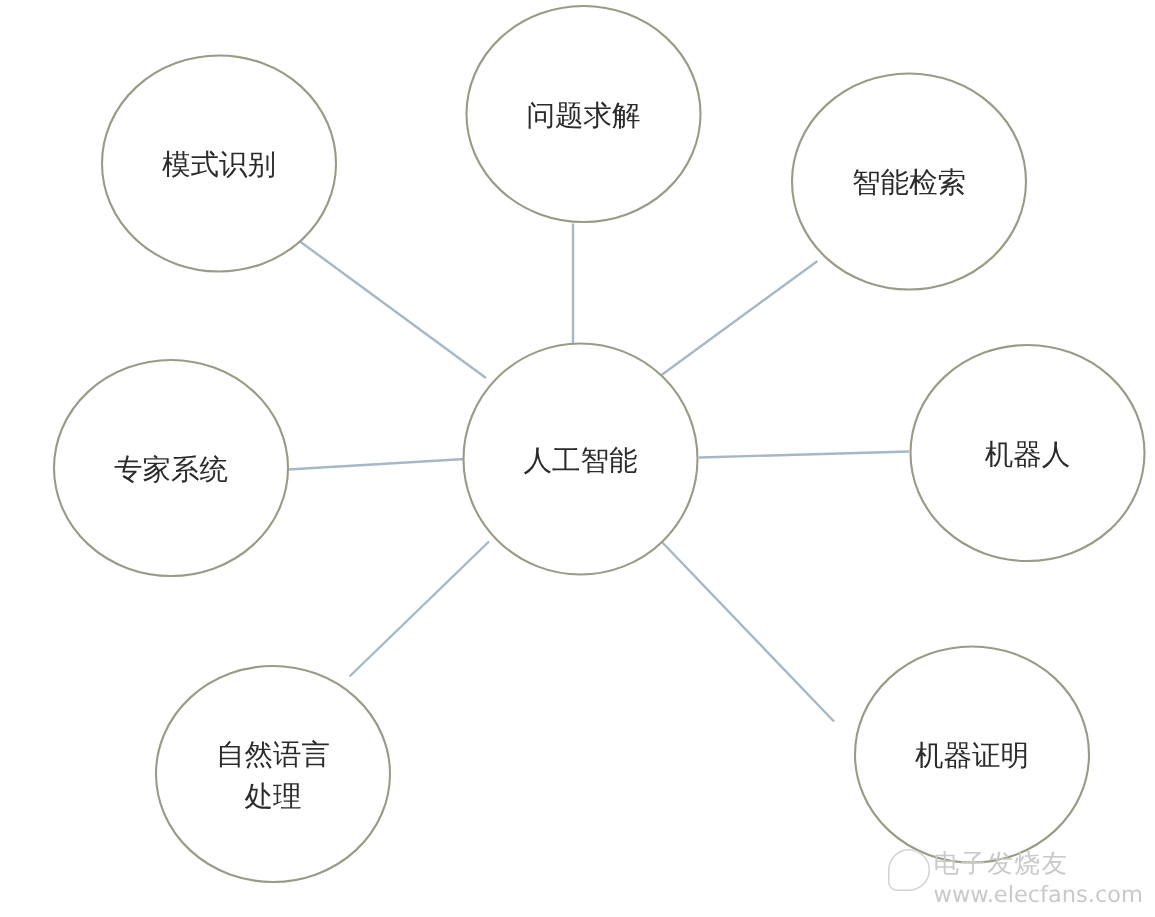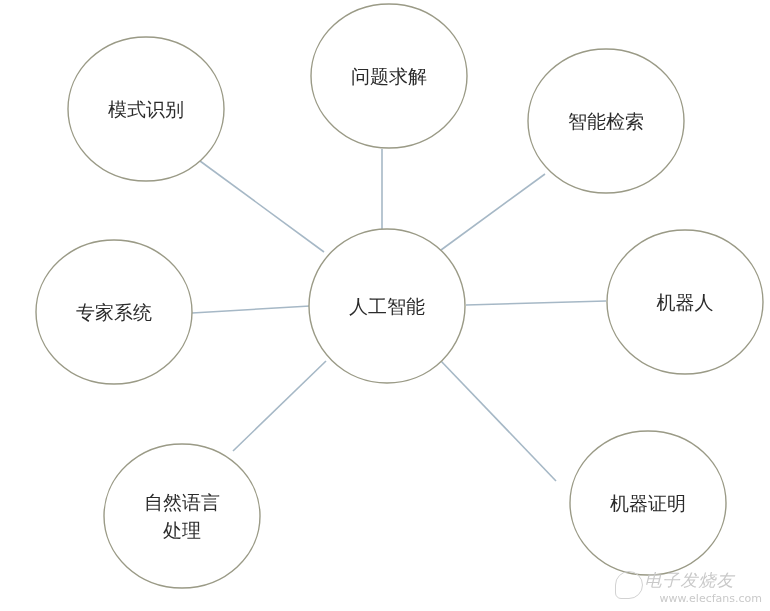--- a/index.html
+++ b/index.html
@@ -2,22 +2,22 @@
 <html><head>
 <meta charset="utf-8">
 <style>
   html, body { margin: 0; padding: 0; background: #ffffff; }
   body { width: 770px; height: 611px; position: relative; overflow: hidden;
          font-family: "DejaVu Sans", sans-serif; }
   #diagram { position: absolute; left: 0; top: 0; }
   .node-label { font-family: "DejaVu Sans", sans-serif; font-size: 19px; fill: #2b2b2b; }
   .watermark { position: absolute; right: 8px; bottom: 6px; color: #c9c9c9;
                font-family: "DejaVu Sans", sans-serif; text-align: left; }
-  .watermark .wm-cn { font-size: 17px; font-style: italic; letter-spacing: 1px; margin-left: 30px; }
-  .watermark .wm-url { font-size: 11px; margin-left: 45px; }
+  .watermark .wm-cn { font-size: 17px; letter-spacing: 1px; margin-left: 30px; }
+  .watermark .wm-url { font-size: 15px; margin-left: 30px; }
   .watermark .wm-logo { position: absolute; left: 0; top: 2px; width: 26px; height: 26px;
                         border: 1.5px solid #d2d2d2; border-radius: 50% 50% 50% 6px; }
 </style>
 </head>
 <body>
 
 <svg id="diagram" width="770" height="611" viewBox="0 0 770 611" xmlns="http://www.w3.org/2000/svg">
   <g id="edges">
       <line x1="382" y1="149" x2="382" y2="229" stroke="#a6b8c6" stroke-width="1.6"></line>
       <line x1="200" y1="161" x2="324" y2="252" stroke="#a6b8c6" stroke-width="1.6"></line>

